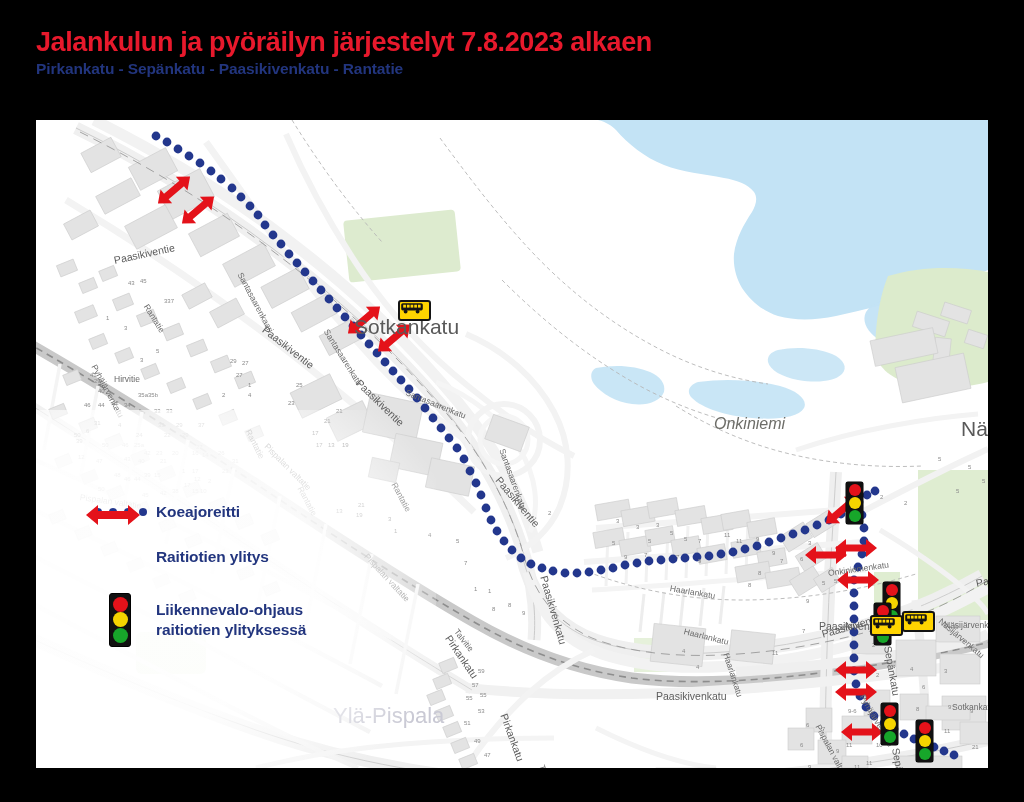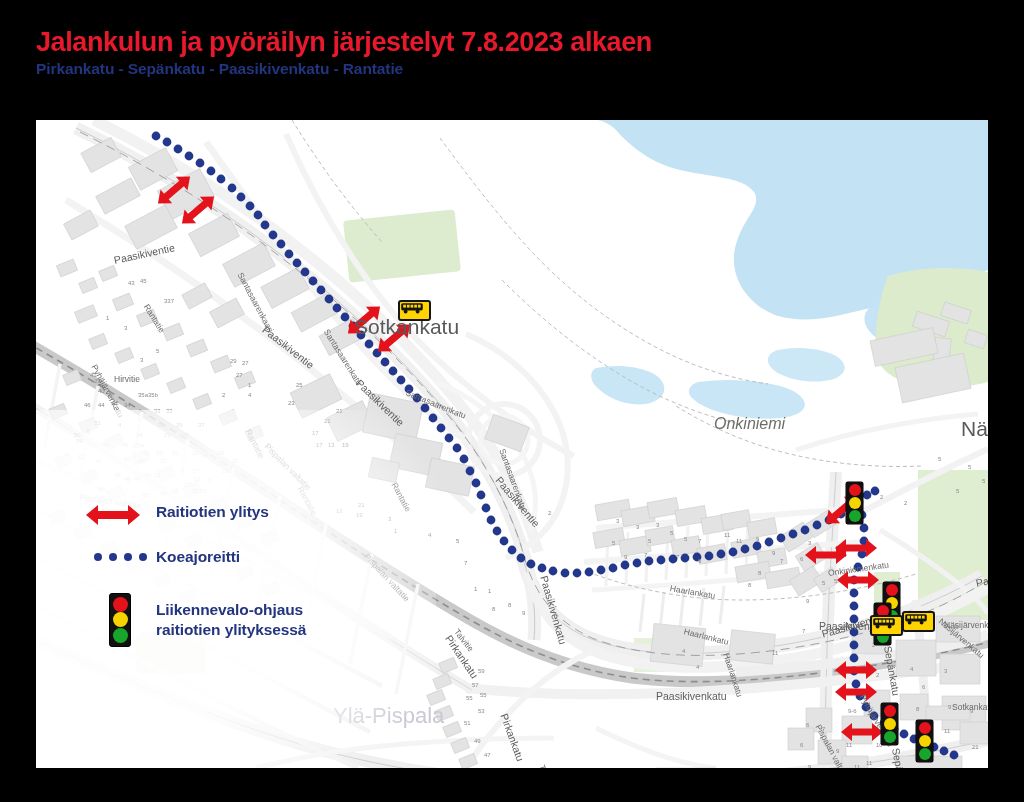--- a/index.html
+++ b/index.html
@@ -840,37 +840,37 @@
             </svg>
           </div>
         </div>
 
       <div id="legend-veil"></div>
 
       <div id="legend">
 
         <div class="leg-row">
           <div class="leg-icon">
-            <svg width="58" height="26" viewBox="0 0 58 26">
-              <path d="M2,13 L14,3 L14,9 L44,9 L44,3 L56,13 L44,23 L44,17 L14,17 L14,23 Z" fill="#e4121a"></path>
-            </svg>
-          </div>
-          <div class="leg-text">Raitiotien ylitys</div>
-        </div>
-
-        <div class="leg-row">
-          <div class="leg-icon">
             <span class="dots-sample">
                 <i></i>
                 <i></i>
                 <i></i>
                 <i></i>
               </span>
           </div>
           <div class="leg-text">Koeajoreitti</div>
+        </div>
+
+        <div class="leg-row">
+          <div class="leg-icon">
+            <svg width="58" height="26" viewBox="0 0 58 26">
+              <path d="M2,13 L14,3 L14,9 L44,9 L44,3 L56,13 L44,23 L44,17 L14,17 L14,23 Z" fill="#e4121a"></path>
+            </svg>
+          </div>
+          <div class="leg-text">Raitiotien ylitys</div>
         </div>
 
         <div class="leg-row tl">
           <div class="leg-icon">
             <span class="tlight">
                 <i class="r"></i>
                 <i class="y"></i>
                 <i class="g"></i>
               </span>
           </div>

